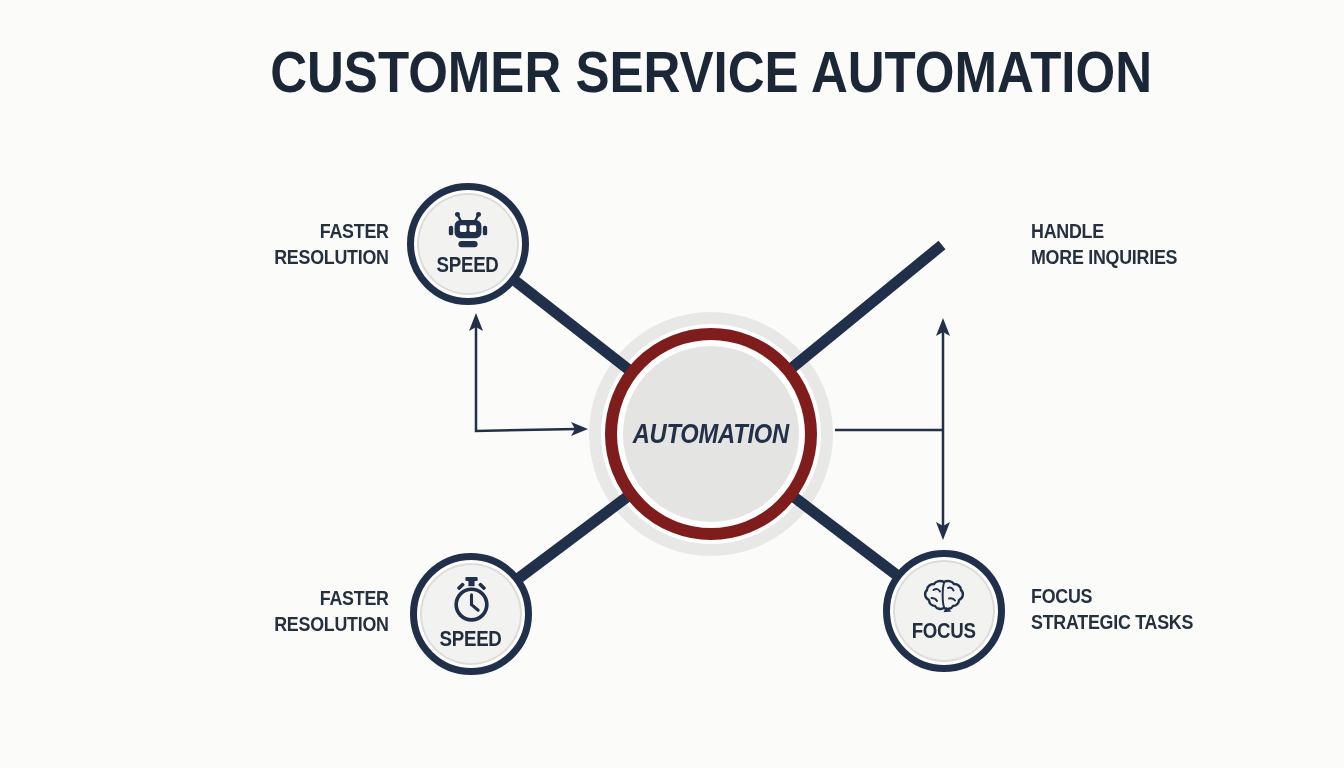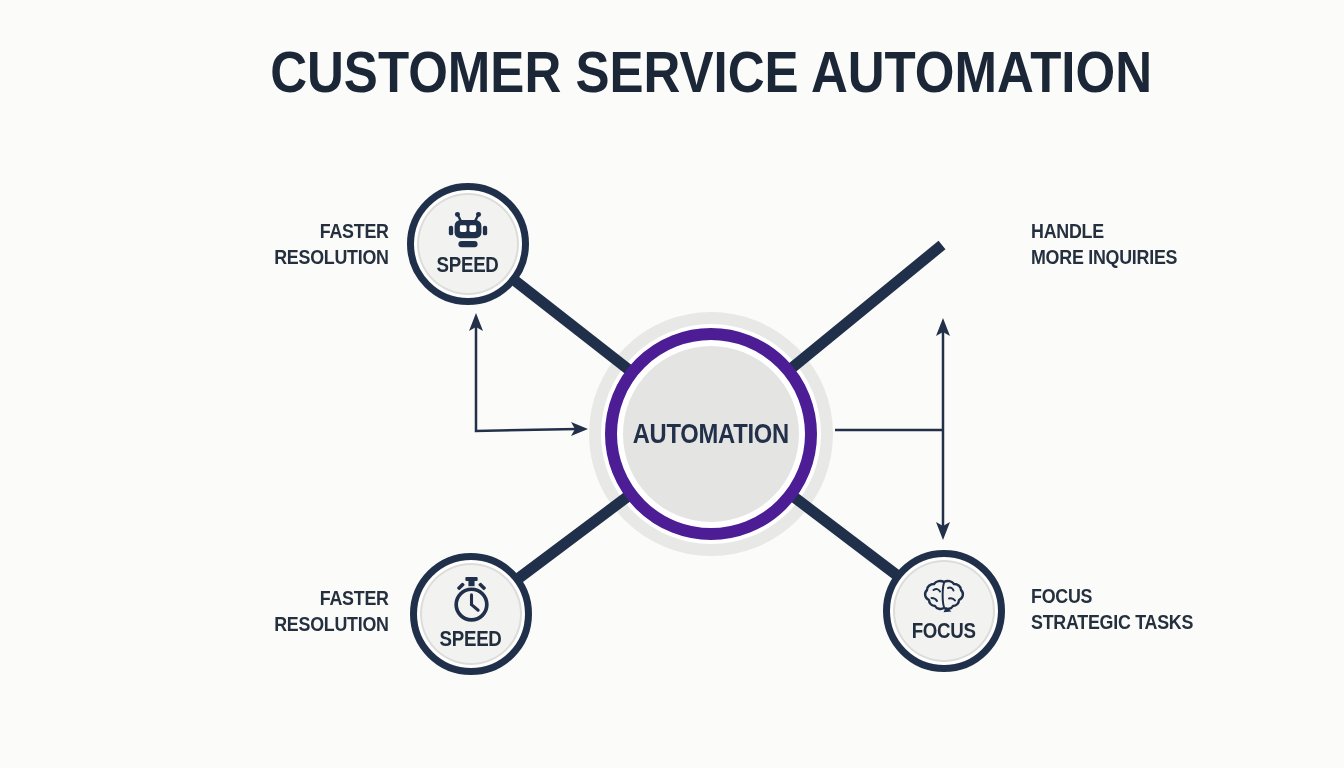--- a/index.html
+++ b/index.html
@@ -41,23 +41,24 @@
   .node-label {
     display: inline-block;
     font-size: 22px; font-weight: 700; color: #222e3e;
     letter-spacing: -0.3px; white-space: nowrap;
     transform: scaleX(0.85); transform-origin: center center;
   }
   .center-ring {
     position: absolute; z-index: 2;
     left: 566px; top: 328px;
     width: 188px; height: 188px;
-    border: 12px solid #4c1d95;
+    border: 12px solid #7f1d1d;
     border-radius: 50%;
     background: #ffffff;
+    font-style: italic;
   }
   .center-fill {
     position: absolute; left: 6px; top: 6px;
     width: 176px; height: 176px; border-radius: 50%;
     background: #e4e4e2;
     display: flex; align-items: center; justify-content: center;
   }
   .center-label {
     display: inline-block;
     font-size: 27px; font-weight: 700; color: #22304a;

